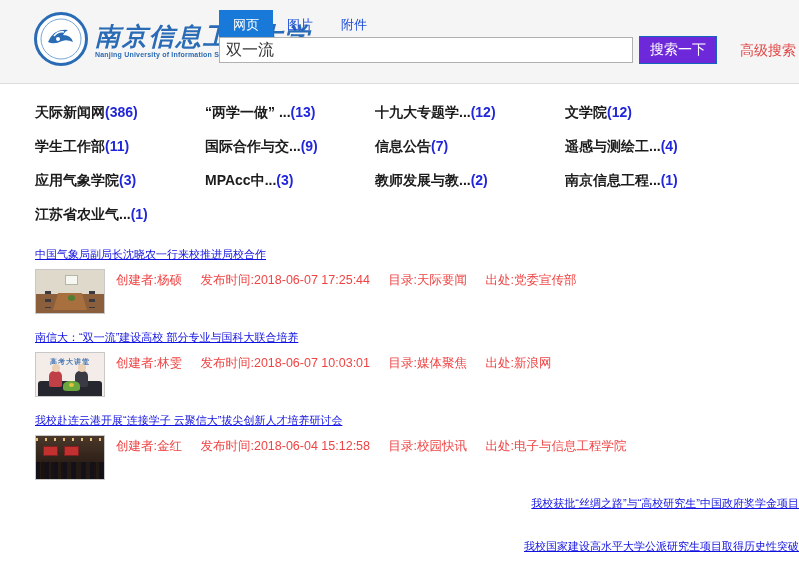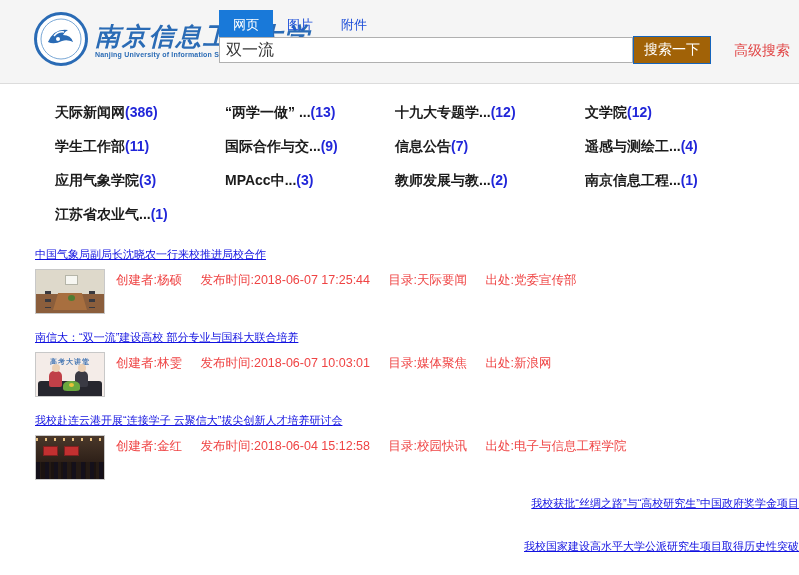--- a/index.html
+++ b/index.html
@@ -29,33 +29,33 @@
     font-size:13px; color:#1d4ed8; padding:6px 14px 5px; cursor:pointer; white-space:nowrap;
   }
   .tab.active { background:#1979d9; color:#fff; }
   .search-row { display:flex; align-items:flex-start; }
   .search-input {
     width:414px; height:26px; border:1px solid #b0b0b0; background:#fff;
     font-size:16px; padding:2px 6px; color:#333; outline:none;
     font-family:"Liberation Sans","DejaVu Sans",sans-serif;
   }
   .search-btn {
-    margin-left:0; width:78px; height:28px; background:#a16207; border:1px solid #1464bc;
+    margin-left:6px; width:78px; height:28px; background:#6d28d9; border:1px solid #1464bc;
     color:#fff; font-size:14px; cursor:pointer; margin-top:-1px;
     font-family:"Liberation Sans","DejaVu Sans",sans-serif;
   }
   .advanced { margin-left:23px; color:#e14747; font-size:14px; line-height:26px; text-decoration:none; white-space:nowrap; }
 
   
   .categories {
     margin:20px 0 0 35px; display:grid;
     grid-template-columns:170px 170px 190px 200px;
     grid-auto-rows:22px; row-gap:12px;
   }
-  .cat { font-size:14px; font-weight:bold; cursor:pointer; white-space:nowrap;margin-left:20px; }
+  .cat { font-size:14px; font-weight:bold; cursor:pointer; white-space:nowrap; }
   .cat .cat-label { color:#1c1c1c; }
   .cat .cat-count { color:#2126d9; }
 
   
   .results { margin:16px 0 0 35px; }
   .result { margin-bottom:13px; }
   .result-title {
     font-size:11px; color:#1212e0; text-decoration:underline; display:inline-block;
     line-height:19px; margin-bottom:5px;
   }

